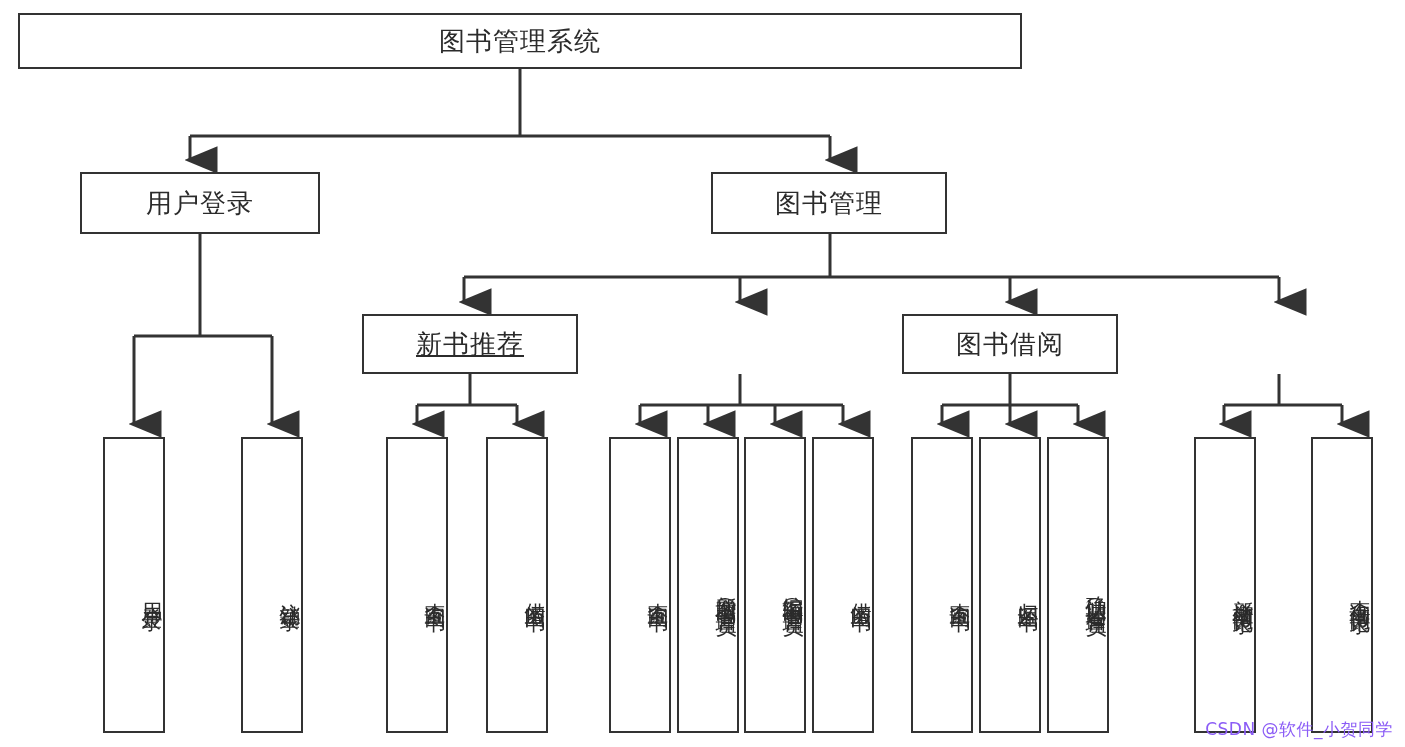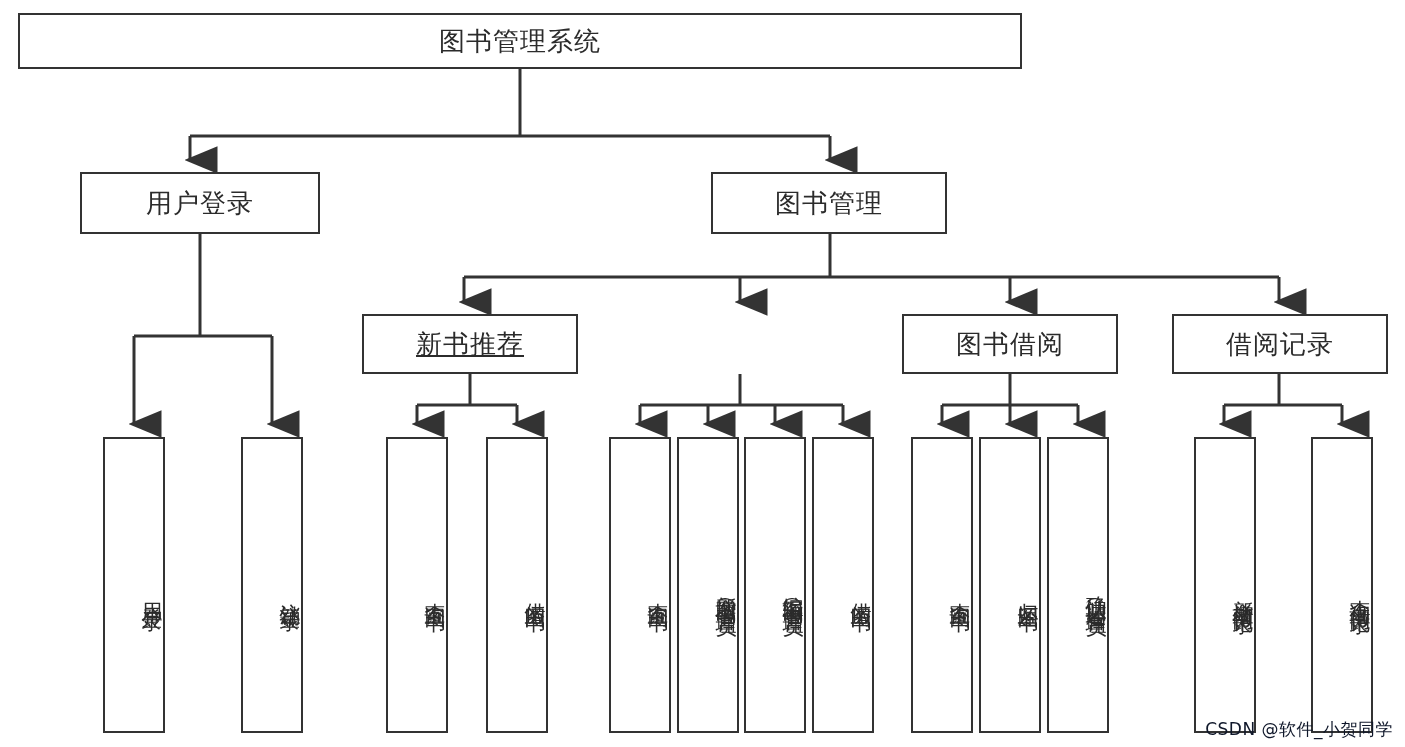--- a/index.html
+++ b/index.html
@@ -57,21 +57,21 @@
     white-space: nowrap;
   }
   .node.v.tall .vlabel {
     letter-spacing: 3px;
   }
   .watermark {
     position: absolute;
     right: 12px;
     bottom: 6px;
     font-size: 17px;
-    color: #0f172a;
+    color: #8b5cf6;
     letter-spacing: 0.5px;
     white-space: nowrap;
   }
 </style>
 </head>
 <body>
 
 <div id="canvas">
 
   <svg id="wires" viewBox="0 0 1405 747">
@@ -137,23 +137,20 @@
   <div class="node h" style="left:711px; top:172px; width:236px; height:62px;">
     <span>图书管理</span>
   </div>
 
   <div class="node h" style="left:362px; top:314px; width:216px; height:60px;text-decoration:underline;">
     <span>新书推荐</span>
   </div>
   <div class="node h" style="left:902px; top:314px; width:216px; height:60px;">
     <span>图书借阅</span>
   </div>
-  <div class="node h" style="left:1172px; top:314px; width:216px; height:60px;">
-    <span>借阅记录</span>
-  </div>
 
   <div class="node v" style="left:103px; top:437px; width:62px; height:296px;">
     <span class="vlabel">用户登录</span>
   </div>
   <div class="node v" style="left:241px; top:437px; width:62px; height:296px;">
     <span class="vlabel">注销登录</span>
   </div>
 
   <div class="node v" style="left:386px; top:437px; width:62px; height:296px;">
     <span class="vlabel">查询图书</span>

